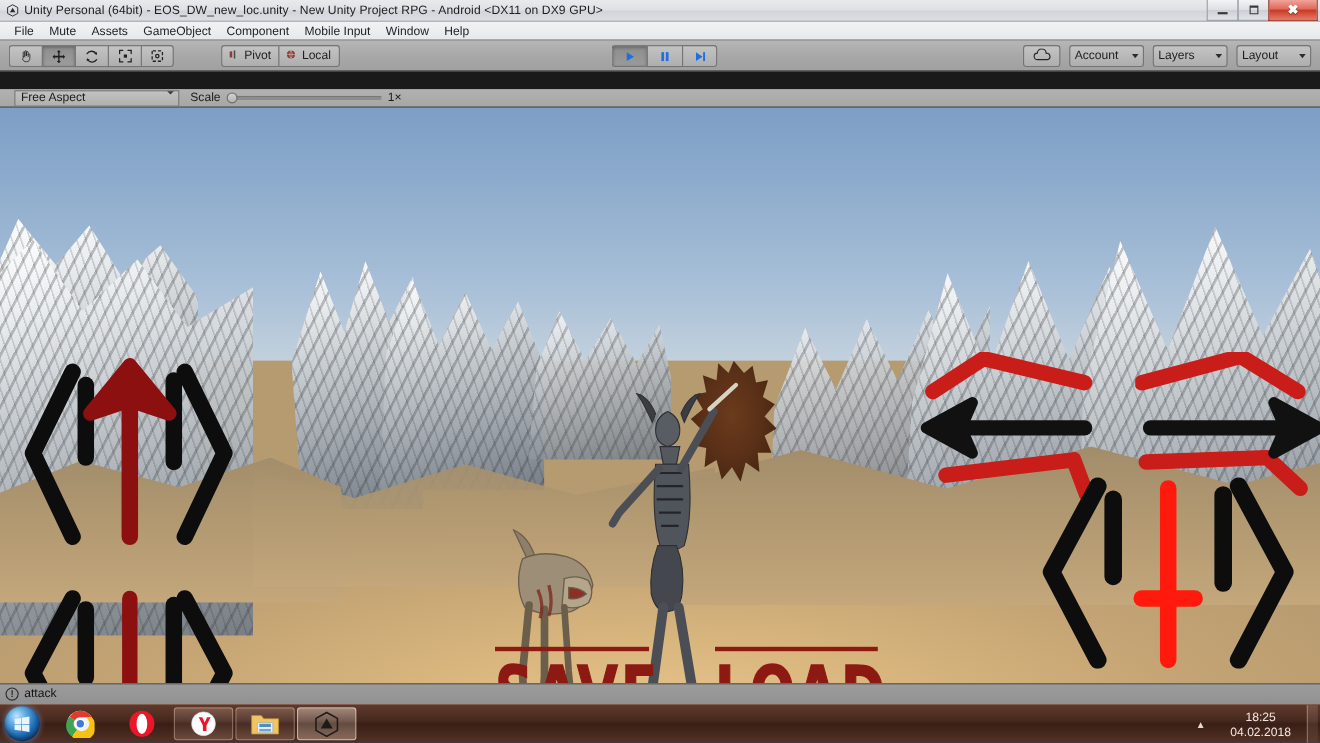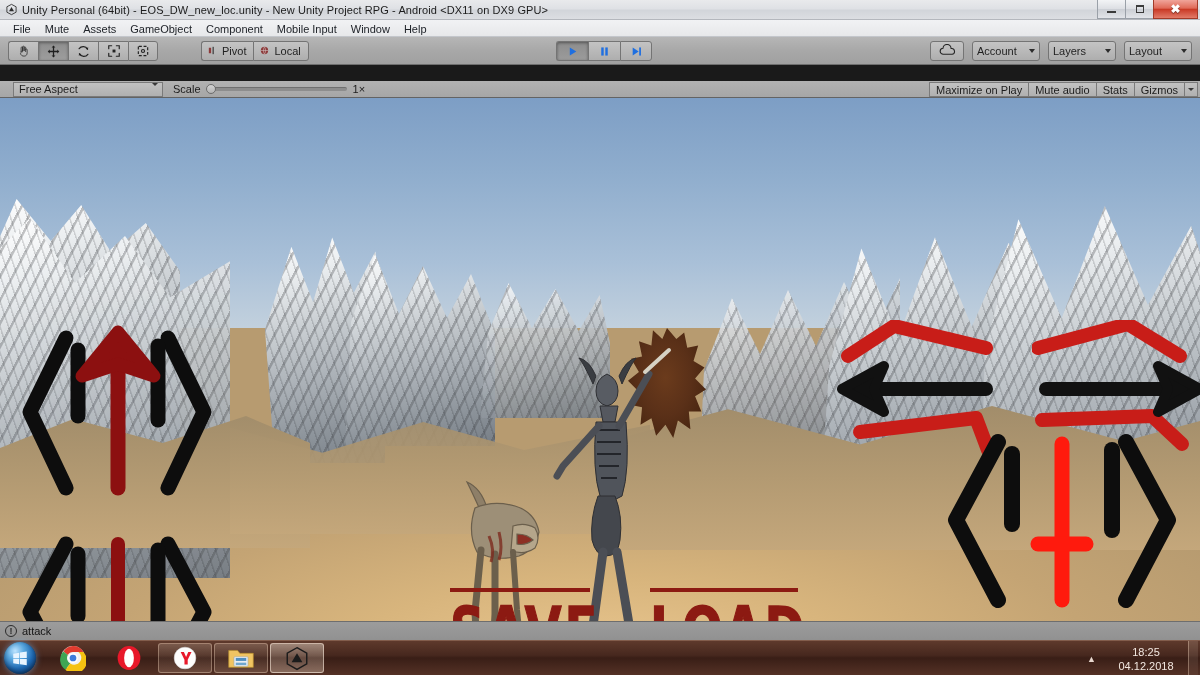--- a/index.html
+++ b/index.html
@@ -583,29 +583,20 @@
     <div class="aspect-dd">
       <span>Free Aspect</span>
       <span class="caret-sm"></span>
     </div>
     <span class="scale-label">Scale</span>
     <div class="slider-track">
       <span class="slider-knob"></span>
     </div>
     <span class="scale-val">1×</span>
 
-    <div class="gamebar-right">
-      <div class="gb-btn">Maximize on Play</div>
-      <div class="gb-btn">Mute audio</div>
-      <div class="gb-btn">Stats</div>
-      <div class="gb-btn">Gizmos</div>
-      <div class="gb-btn last">
-        <span class="caret-sm"></span>
-      </div>
-    </div>
   </div>
 
   <div class="gameview">
 
     <div class="sky"></div>
     <div class="ground"></div>
 
     <div class="ridge" style="left:-10px; top:95px; width:190px; height:300px;
                 clip-path: polygon(0% 22%, 14% 2%, 32% 16%, 48% 4%, 64% 20%, 82% 10%, 100% 26%, 100% 100%, 0% 100%);"></div>
     <div class="ridge" style="left:-20px; top:120px; width:250px; height:360px;
@@ -792,19 +783,19 @@
       <svg width="26" height="26" viewBox="0 0 48 48" aria-hidden="true">
         <path d="M24 5 42 15v20L24 45 6 35V15L24 5z" fill="none" stroke="#1b1b1b" stroke-width="2.6"></path>
         <path d="M24 15 34 32H14L24 15z" fill="#1b1b1b"></path>
       </svg>
     </div>
 
     <div class="tray">
       <span class="tray-arrow">▲</span>
       <div class="clock">
         <span>18:25</span>
-        <span>04.12.2018</span>
+        <span>04.02.2018</span>
       </div>
       <div class="show-desktop"></div>
     </div>
   </div>
 
 </div>
 
 </body></html>

